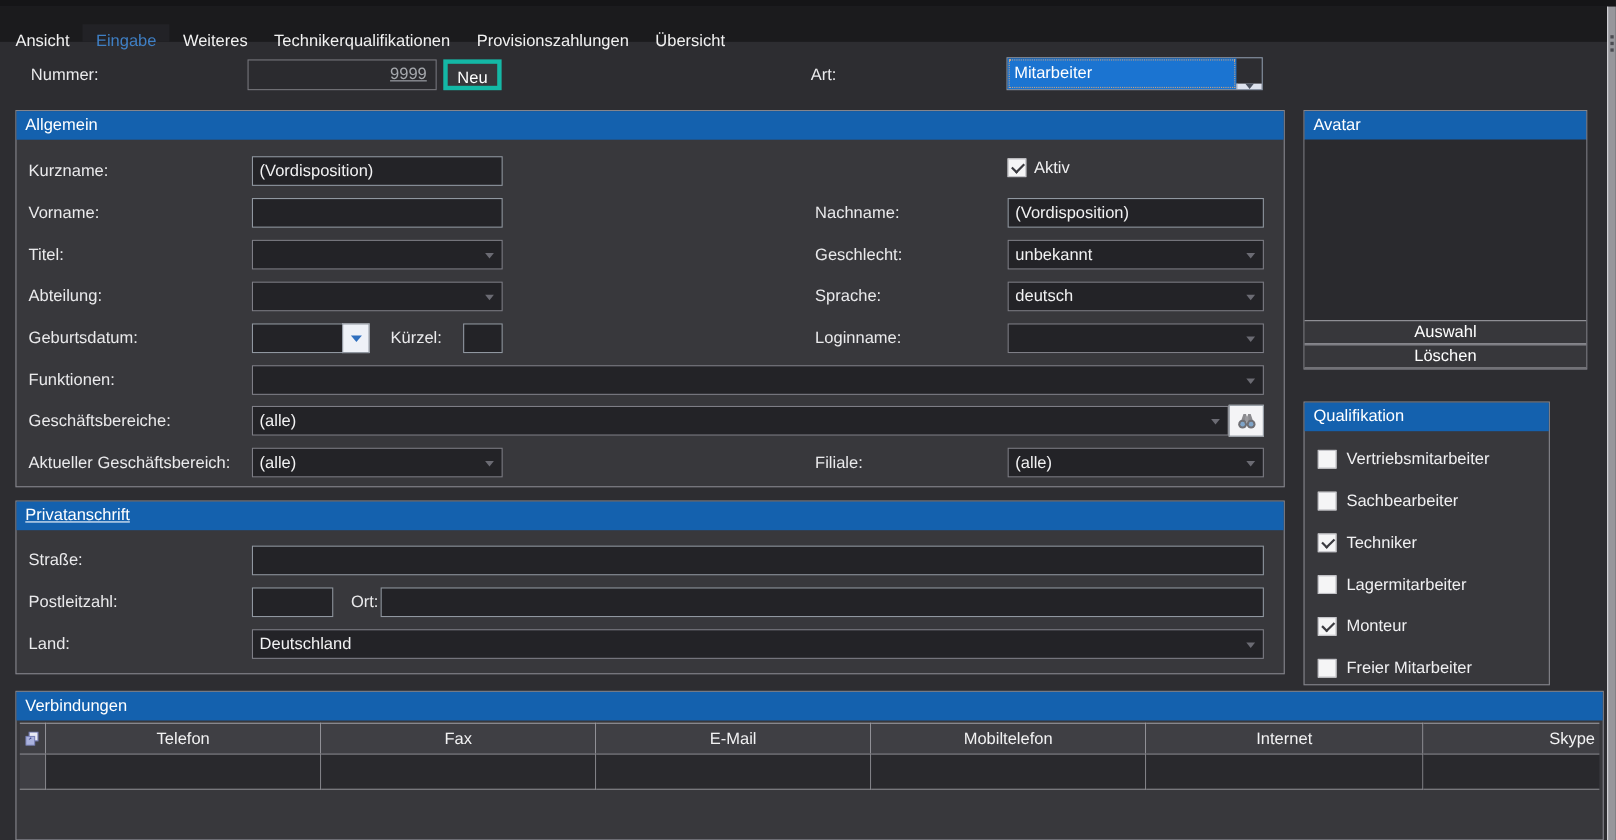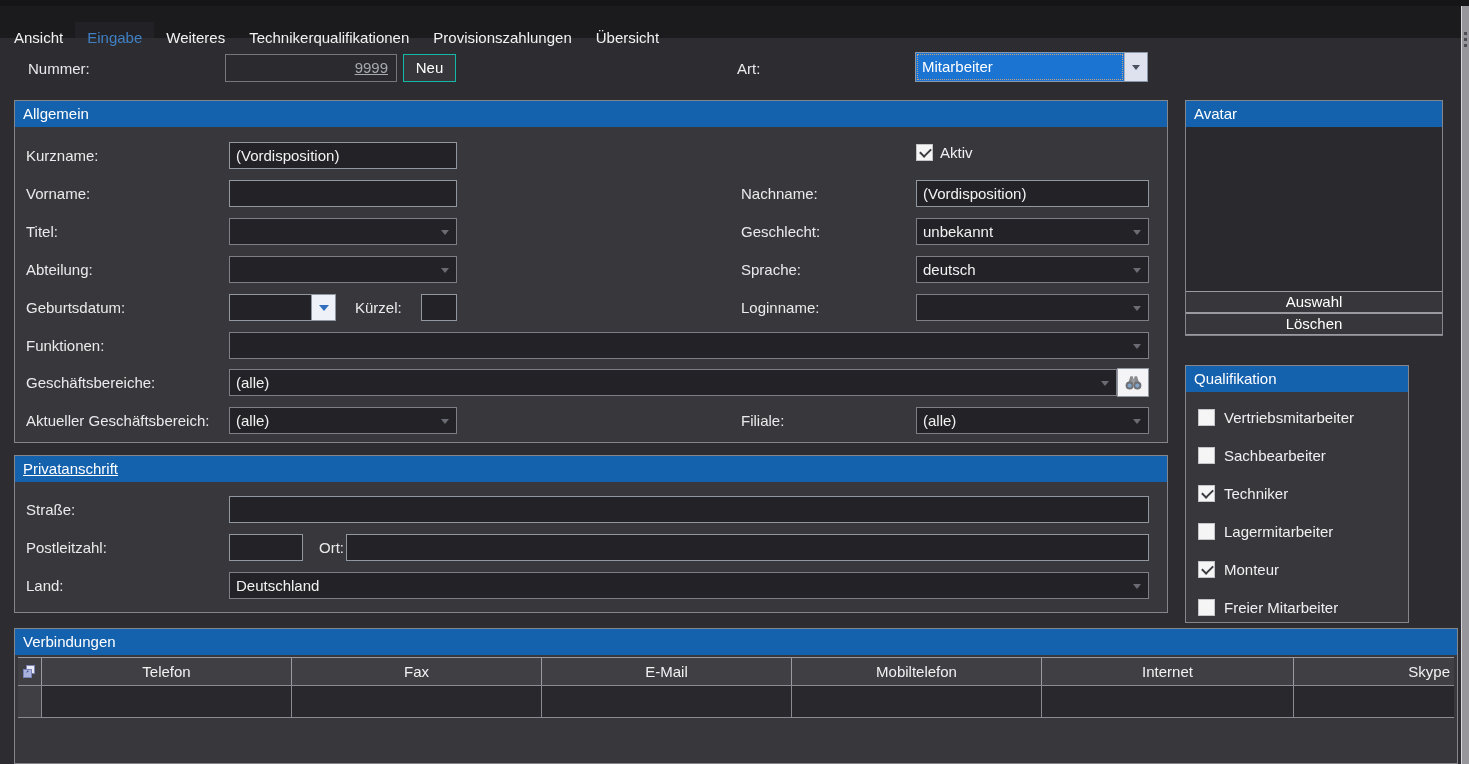--- a/index.html
+++ b/index.html
@@ -22,39 +22,39 @@
                           box-shadow:0 6px 0 #4c4c52, 0 12px 0 #4c4c52; }
   
   .lbl { position:absolute; line-height:27px; color:#eaeaec; white-space:nowrap; }
   .tinput { position:absolute; height:27px; background:#232327; border:1px solid #9097a0;
             color:#f2f2f3; line-height:25px; padding:0 6px; }
   .dropdown { position:absolute; height:27px; background:#232327; border:1px solid #7e7e86;
               color:#f2f2f3; line-height:25px; padding:0 20px 0 6px; }
   .dropdown .caret { position:absolute; right:7px; top:11px; width:0; height:0;
                      border-left:4px solid transparent; border-right:4px solid transparent;
                      border-top:5px solid #6b6b73; }
-  .btn { position:absolute; background:#37373b; border:1px solid #14b8a6; color:#ffffff;
+  .btn { position:absolute; background:#37373b; border:4px solid #14b8a6; color:#ffffff;
          text-align:center; cursor:default; }
   
   .section { position:absolute; background:#38383c; border:1px solid #85858c; }
   .section-header { height:26px; background:#1461ae; color:#ffffff; line-height:26px;
                     padding-left:8px; font-size:15px; }
   
   .cb { position:absolute; width:17px; height:17px; background:#f5f5f6; border:1px solid #c3c3c8; }
   .cb.checked::after { content:""; position:absolute; left:3px; top:3px; width:9px; height:5px;
                        border-left:2px solid #3b3b40; border-bottom:2px solid #3b3b40;
                        transform:rotate(-45deg); }
   .cb-label { position:absolute; line-height:19px; color:#f0f0f2; white-space:nowrap; }
   
   .num-input { position:absolute; left:225px; top:54px; width:172px; height:28px;
                background:#2b2b2f; border:1px solid #76767c; color:#a6a9ae;
                text-align:right; line-height:26px; padding:0 8px;text-decoration:underline; }
   .neu-btn { left:403px; top:54px; width:53px; height:28px; line-height:26px; }
   .combo-art { position:absolute; left:915px; top:52px; width:233px; height:30px;
-               border:1px solid #8a97a8; display:flex; }
+               border:1px solid #8a97a8; display:flex;align-items:flex-end; }
   .combo-art .sel { flex:1; background:#1b74d1; color:#ffffff; line-height:28px; padding-left:6px;
                     outline:1px dotted #caa27e; outline-offset:-2px; }
   .combo-art .arrow-btn { width:23px; background:#dde2ee; border-left:1px solid #aab0bf;
                           display:flex; align-items:center; justify-content:center; }
   .combo-art .arrow-btn i { width:0; height:0; border-left:4px solid transparent;
                             border-right:4px solid transparent; border-top:5px solid #49505e; }
   .date-btn { position:absolute; width:25px; height:27px; background:#eef1f7; border:1px solid #9097a0;
               display:flex; align-items:center; justify-content:center; }
   .date-btn i { width:0; height:0; border-left:5px solid transparent; border-right:5px solid transparent;
                 border-top:6px solid #2f6fbe; }

